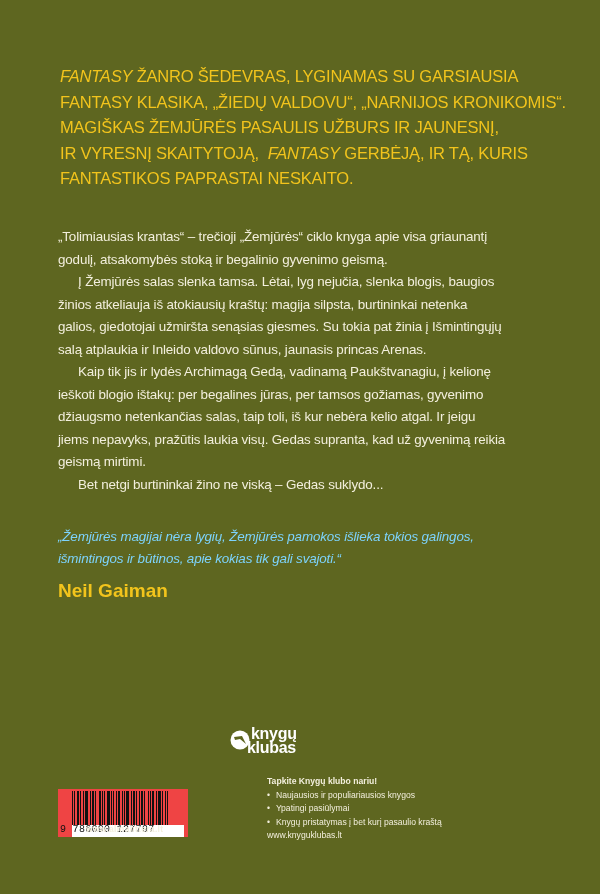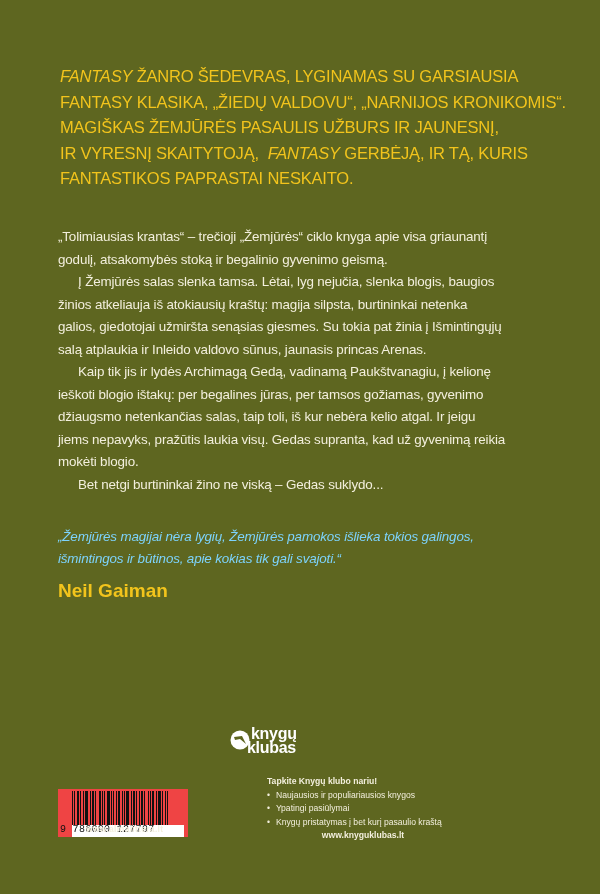--- a/index.html
+++ b/index.html
@@ -95,21 +95,21 @@
   <span class="line">„Tolimiausias krantas“ – trečioji „Žemjūrės“ ciklo knyga apie visa griaunantį</span>
   <span class="line">godulį, atsakomybės stoką ir begalinio gyvenimo geismą.</span>
   <span class="line indent">Į Žemjūrės salas slenka tamsa. Lėtai, lyg nejučia, slenka blogis, baugios</span>
   <span class="line">žinios atkeliauja iš atokiausių kraštų: magija silpsta, burtininkai netenka</span>
   <span class="line">galios, giedotojai užmiršta senąsias giesmes. Su tokia pat žinia į Išmintingųjų</span>
   <span class="line">salą atplaukia ir Inleido valdovo sūnus, jaunasis princas Arenas.</span>
   <span class="line indent">Kaip tik jis ir lydės Archimagą Gedą, vadinamą Paukštvanagiu, į kelionę</span>
   <span class="line">ieškoti blogio ištakų: per begalines jūras, per tamsos gožiamas, gyvenimo</span>
   <span class="line">džiaugsmo netenkančias salas, taip toli, iš kur nebėra kelio atgal. Ir jeigu</span>
   <span class="line">jiems nepavyks, pražūtis laukia visų. Gedas supranta, kad už gyvenimą reikia</span>
-  <span class="line">mokėti blogio.</span>
+  <span class="line">geismą mirtimi.</span>
   <span class="line indent">Bet netgi burtininkai žino ne viską – Gedas suklydo...</span>
 </div>
 
 <div class="quote">
   <span class="line">„Žemjūrės magijai nėra lygių, Žemjūrės pamokos išlieka tokios galingos,</span>
   <span class="line">išmintingos ir būtinos, apie kokias tik gali svajoti.“</span>
 </div>
 <div class="author">Neil Gaiman</div>
 
 <div class="barcode-box">
@@ -167,14 +167,14 @@
 
 <div class="club">
   <span class="item title" style=""><span>Tapkite Knygų klubo nariu!</span></span>
   <span class="item">Naujausios ir populiariausios knygos</span>
   <span class="item">Ypatingi pasiūlymai</span>
   <span class="item">Knygų pristatymas į bet kurį pasaulio kraštą</span>
   <span class="item url">www.knyguklubas.lt</span>
 </div>
 <style>
   .club .title::before, .club .url::before { content: none; }
-  .club .url { font-weight: bold; text-align: center; }
+  .club .url { font-weight: normal; }
 </style>
 
 </body></html>

